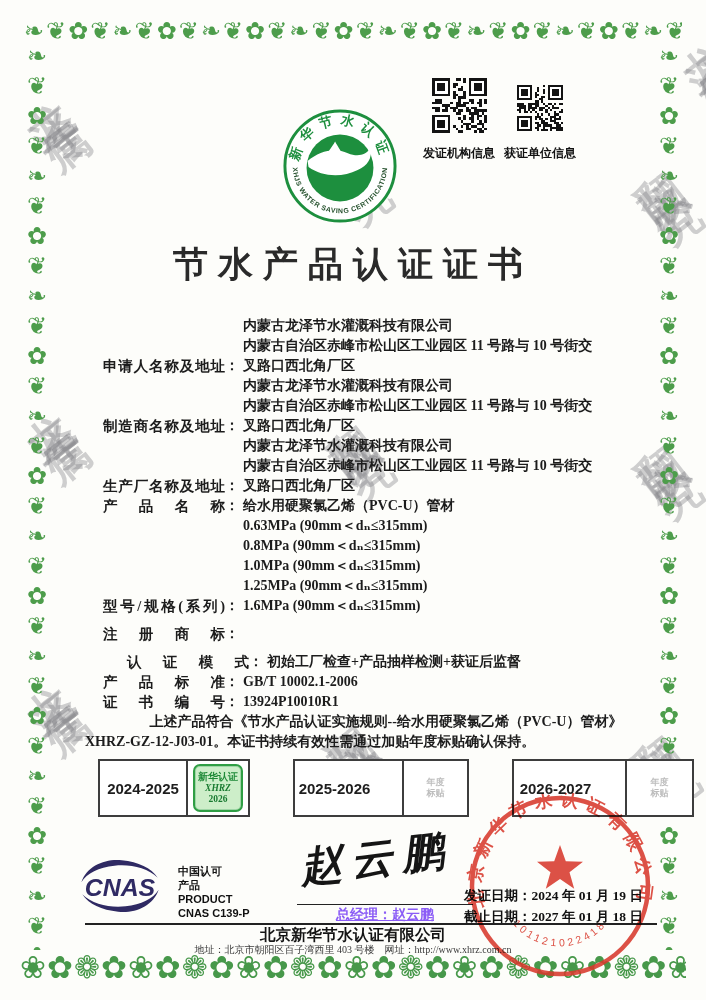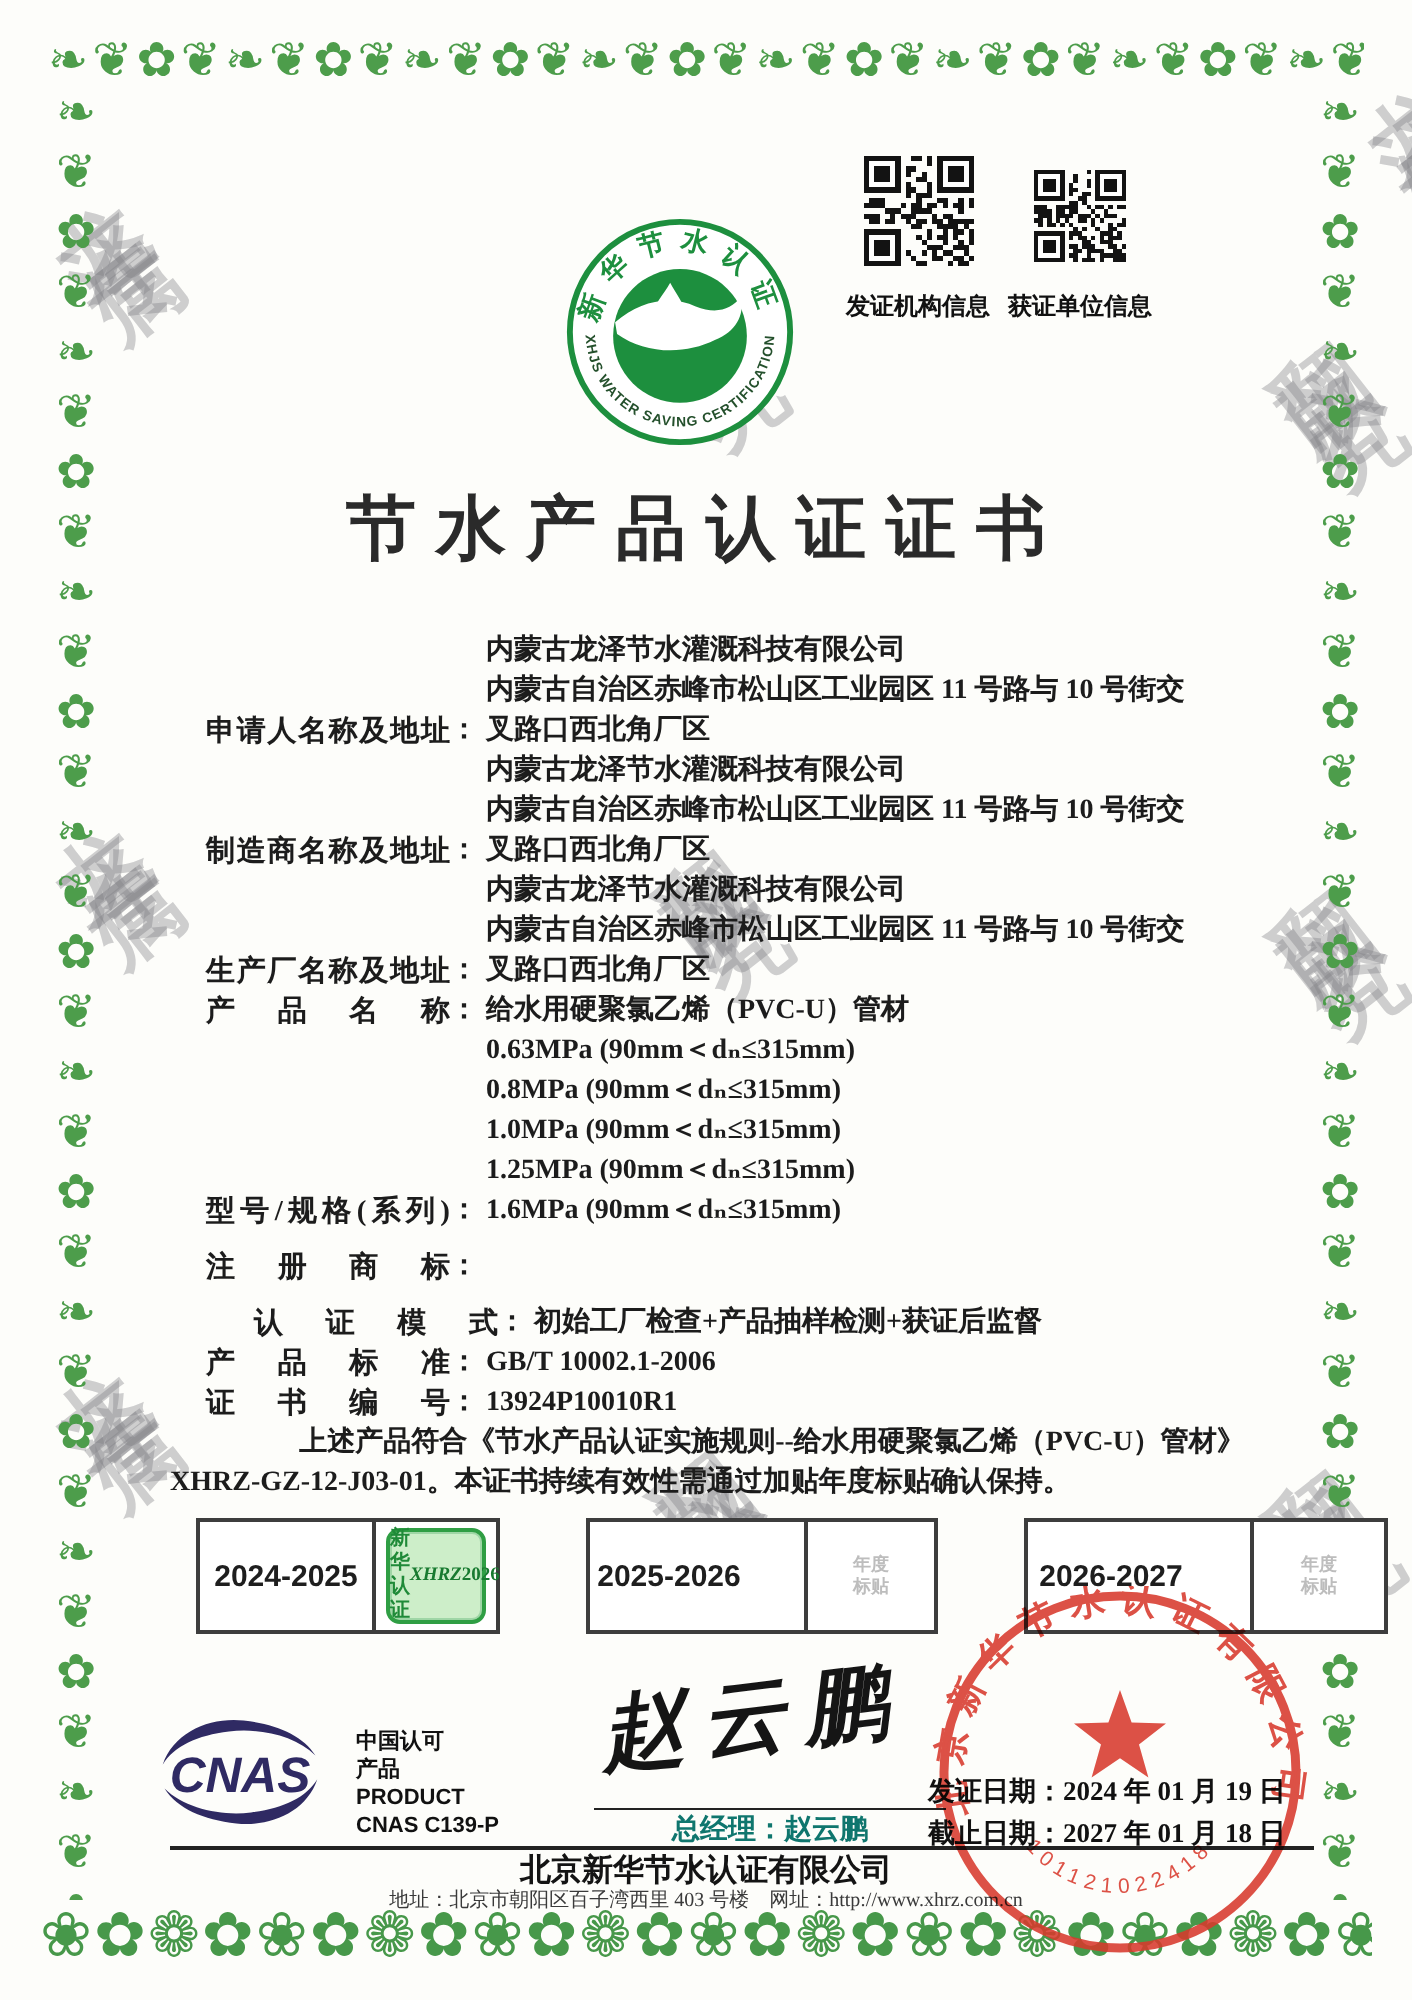--- a/index.html
+++ b/index.html
@@ -44,36 +44,36 @@
   
   .stable{display:flex;margin-top:7px;margin-left:-5px;}
   .sbox{display:flex;border:2px solid #3d3d3d;height:54px;background:#fff;}
   .sbox+.sbox{margin-left:43px;gap:28px;}
   .syear{display:flex;align-items:center;justify-content:center;font-weight:700;font-size:15px;
          font-family:"Liberation Sans","DejaVu Sans",sans-serif;color:#1e1e1e;}
   .sy1{width:86px}.sy2{width:79px}.sy3{width:83px}
   .scell{border-left:2px solid #3d3d3d;display:flex;align-items:center;justify-content:center;}
   .sc1{width:60px}.sc2{width:63px}.sc3{width:65px}
   .sticker{width:46px;height:44px;border:2px solid #2f9e44;border-radius:7px;background:#cdeec9;
-           display:flex;align-items:center;
+           display:flex;flex-direction:column;align-items:center;justify-content:center;
            color:#1f8a38;font-weight:700;box-shadow:0 0 0 1px #9fd6a6 inset;}
   .stk1{font-size:10px;line-height:12px;}
   .stk2{font-size:9.5px;font-style:italic;line-height:11px;color:#187a30;}
   .stk3{font-size:9.5px;line-height:11px;color:#187a30;}
   .sph{width:2.2em;font-size:9px;line-height:11px;color:#bdbdbd;text-align:center;
        font-family:"Liberation Sans","DejaVu Sans",sans-serif;}
   
   .cnas-logo{position:absolute;left:74px;top:856px;width:92px;height:60px;}
   .cnas-text{position:absolute;left:178px;top:864px;font-family:"Liberation Sans","DejaVu Sans",sans-serif;
              font-weight:700;font-size:11px;line-height:14px;color:#111;}
   .signature{position:absolute;left:300px;top:840px;font-size:42px;font-weight:700;font-style:italic;
              letter-spacing:9px;color:#151515;transform:rotate(-7deg);transform-origin:left center;}
   .sig-line{position:absolute;left:297px;top:904px;width:176px;border-top:1.5px solid #222;}
   .sig-title{position:absolute;left:289px;top:906px;width:192px;text-align:center;font-weight:700;
-             font-size:14px;color:#0f766e;}
+             font-size:14px;color:#8b5cf6;text-decoration:underline;}
   .dates{position:absolute;left:464px;top:885px;font-weight:700;font-size:13.5px;line-height:21px;
          color:#111;z-index:4;white-space:nowrap;}
   .seal{position:absolute;left:465px;top:793px;width:190px;height:190px;z-index:5;opacity:.88;
         mix-blend-mode:multiply;pointer-events:none;}
   .foot-line{position:absolute;left:85px;top:923px;width:572px;border-top:2px solid #222;}
   .foot-co{position:absolute;left:0;right:0;top:925px;text-align:center;font-weight:700;font-size:15.5px;
            color:#141414;}
   .foot-addr{position:absolute;left:0;right:0;top:943px;text-align:center;font-weight:400;font-size:10px;
              color:#3a3a3a;z-index:4;}
 </style>

